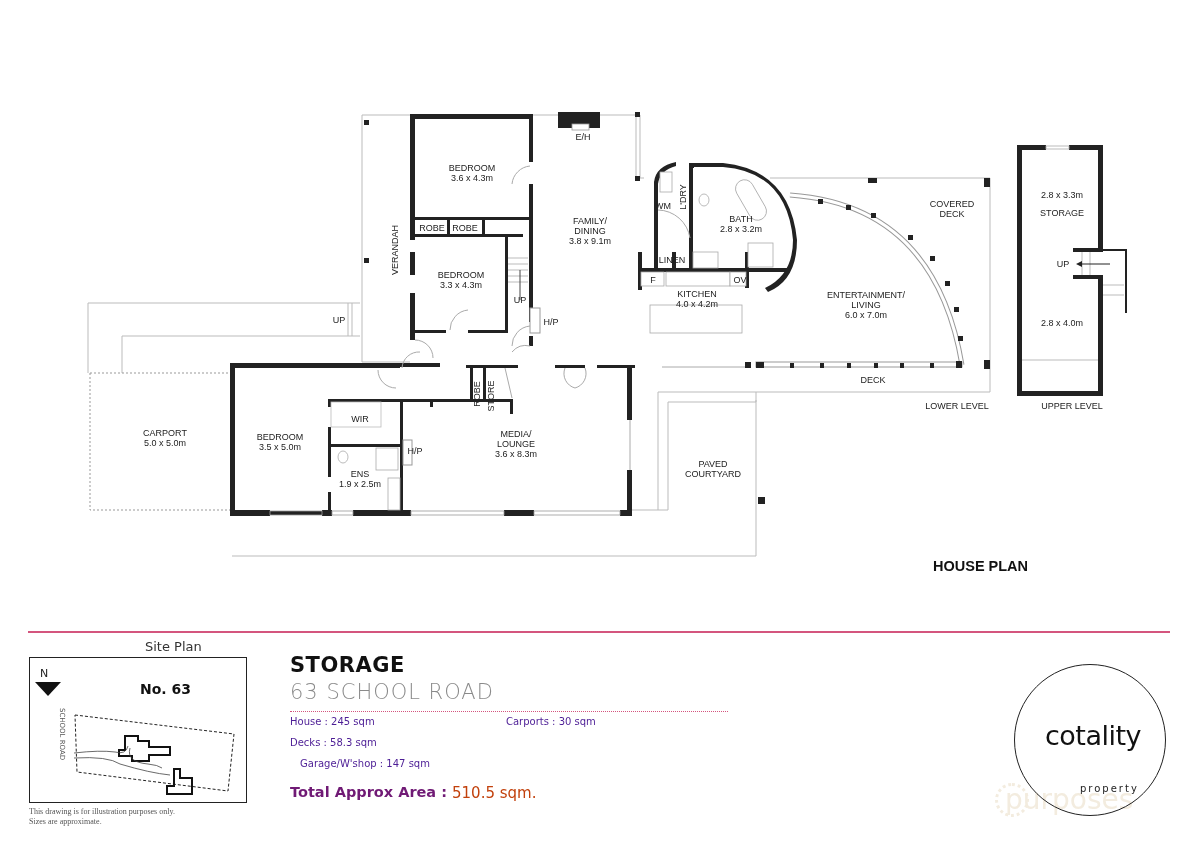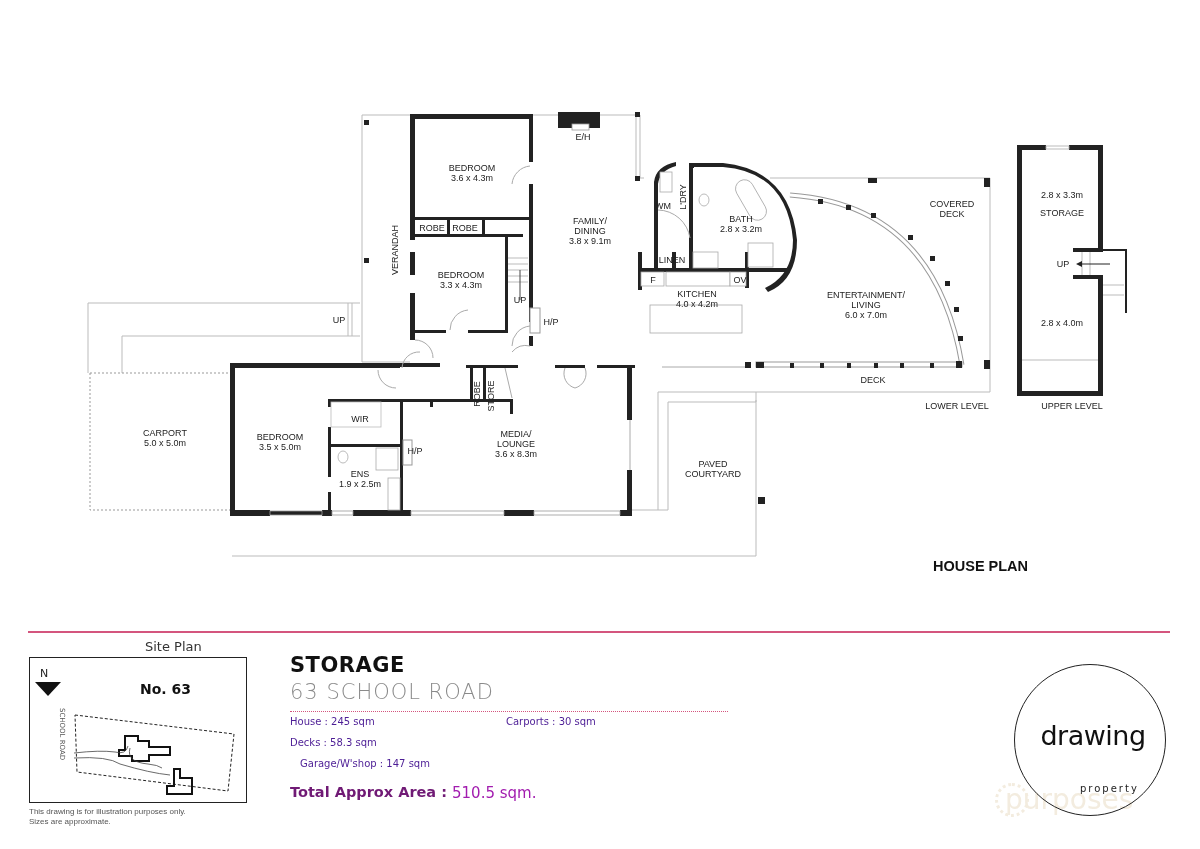--- a/index.html
+++ b/index.html
@@ -8,27 +8,27 @@
   .lbl { font-family:"Liberation Sans", sans-serif; font-size:9px; fill:#222; text-anchor:middle; }
   .wall { fill:#222; }
   .thin { stroke:#bbb; stroke-width:1; fill:none; }
   .thinD { stroke:#999; stroke-width:1; fill:none; }
   .door { stroke:#aaa; stroke-width:1; fill:none; }
   .win { stroke:#999; stroke-width:1; fill:#fff; }
   .house-plan-title { position:absolute; left:905px; top:558px; font-family:"Liberation Sans", sans-serif; font-weight:bold; font-size:14.5px; color:#111;margin-left:28px; }
   .divider { position:absolute; left:28px; top:631px; width:1142px; height:2px; background:#d4557e; }
   .site-title { position:absolute; left:103px; top:639px; font-family:"DejaVu Sans", sans-serif; font-size:13px; color:#333;margin-left:42px; }
   .site-box { position:absolute; left:29px; top:657px; width:218px; height:146px; border:1.5px solid #222; box-sizing:border-box; }
-  .disclaimer { position:absolute; left:29px; top:807px; font-family:Liberation Sans, sans-serif; font-size:8px; color:#555; line-height:10px; }
+  .disclaimer { position:absolute; left:29px; top:807px; font-family:Liberation Serif, serif; font-size:8px; color:#555; line-height:10px; }
   .suburb { position:absolute; left:290px; top:653px; font-family:"DejaVu Sans", sans-serif; font-weight:bold; font-size:21px; color:#111; letter-spacing:0.5px; }
   .address { position:absolute; left:290px; top:680px; font-family:"DejaVu Sans", sans-serif; font-weight:200; font-size:21px; color:#8a8a8a; letter-spacing:1px; }
   .dotline { position:absolute; left:290px; top:711px; width:438px; height:0; border-top:1.5px dotted #d4557e; }
   .area-line { position:absolute; font-family:"DejaVu Sans", sans-serif; font-size:10px; color:#4c1d95; }
   .total-label { position:absolute; left:290px; top:784px; font-family:"DejaVu Sans", sans-serif; font-weight:bold; font-size:14.5px; color:#701a75; }
-  .total-value { position:absolute; left:452px; top:784px; font-family:"DejaVu Sans", sans-serif; font-size:15px; color:#a21caf; }
+  .total-value { position:absolute; left:452px; top:784px; font-family:"DejaVu Sans", sans-serif; font-size:15px; color:#c2410c; }
   .logo-circle { position:absolute; left:1014px; top:664px; width:152px; height:152px; border:1.2px solid #222; border-radius:50%; box-sizing:border-box; }
   .logo-main { position:absolute; left:1023px; top:720px; width:140px; text-align:center; font-family:"DejaVu Sans", sans-serif; font-size:27px; color:#111; letter-spacing:-0.5px; }
   .logo-sub { position:absolute; left:1080px; top:750px; font-family:"DejaVu Sans", sans-serif; font-size:10px; color:#222; letter-spacing:2px;margin-top:33px; }
   .watermark { position:absolute; left:1005px; top:783px; font-family:"DejaVu Sans", sans-serif; font-size:28px; color:#f3ecdf; letter-spacing:0px; }
   .watermark-icon { position:absolute; left:995px; top:783px; width:34px; height:34px; border-radius:50%; border:3px dotted #f3ecdf; box-sizing:border-box; }
 </style>
 </head>
 <body>
 
 <svg id="plan" viewBox="0 0 1200 620" xmlns="http://www.w3.org/2000/svg">
@@ -305,14 +305,14 @@
 <div class="area-line" style="left:290px;top:716px;">House : 245 sqm</div>
 <div class="area-line" style="left:506px;top:716px;">Carports : 30 sqm</div>
 <div class="area-line" style="left:290px;top:737px;">Decks : 58.3 sqm</div>
 <div class="area-line" style="left:300px;top:758px;">Garage/W'shop : 147 sqm</div>
 <div class="total-label">Total Approx Area :</div>
 <div class="total-value">510.5 sqm.</div>
 
 <div class="watermark-icon"></div>
 <div class="watermark">purposes</div>
 <div class="logo-circle"></div>
-<div class="logo-main">drawing</div>
+<div class="logo-main">cotality</div>
 <div class="logo-sub">property</div>
 
 </body></html>

